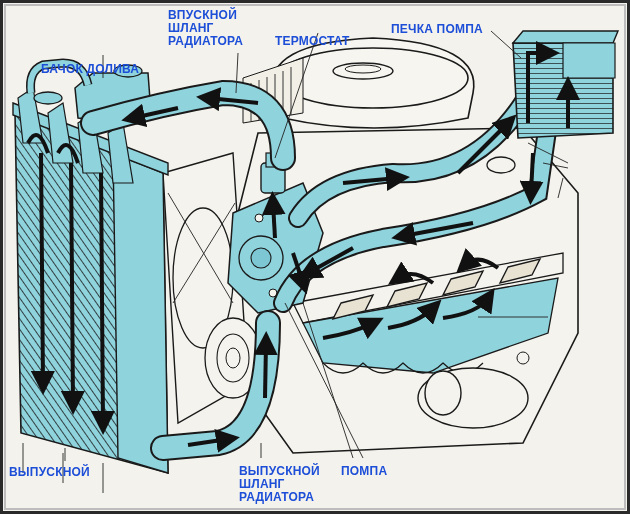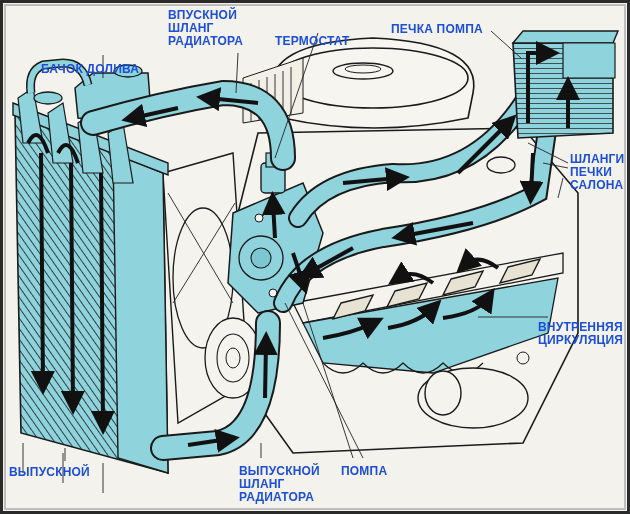--- a/index.html
+++ b/index.html
@@ -166,23 +166,18 @@
       <line x1="360" y1="455" x2="282" y2="300" class="ln"></line>
     </g>
   </svg>
 
   <div class="lbl" style="left:38px;top:37px;margin-top:23px;">БАЧОК ДОЛИВА</div>
   <div class="lbl" style="left:165px;top:6px;">ВПУСКНОЙ
 ШЛАНГ
 РАДИАТОРА</div>
   <div class="lbl" style="left:272px;top:32px;">ТЕРМОСТАТ</div>
   <div class="lbl" style="left:388px;top:20px;">ПЕЧКА ПОМПА</div>
-  <div class="lbl" style="left:567px;top:150px;">ШЛАНГИ
-ПЕЧКИ
-САЛОНА</div>
-  <div class="lbl" style="left:535px;top:318px;">ВНУТРЕННЯЯ
-ЦИРКУЛЯЦИЯ</div>
   <div class="lbl" style="left:6px;top:463px;">ВЫПУСКНОЙ</div>
   <div class="lbl" style="left:236px;top:462px;">ВЫПУСКНОЙ
 ШЛАНГ
 РАДИАТОРА</div>
   <div class="lbl" style="left:338px;top:462px;text-align:center;">ПОМПА</div>
 </div>
 
 </body></html>

